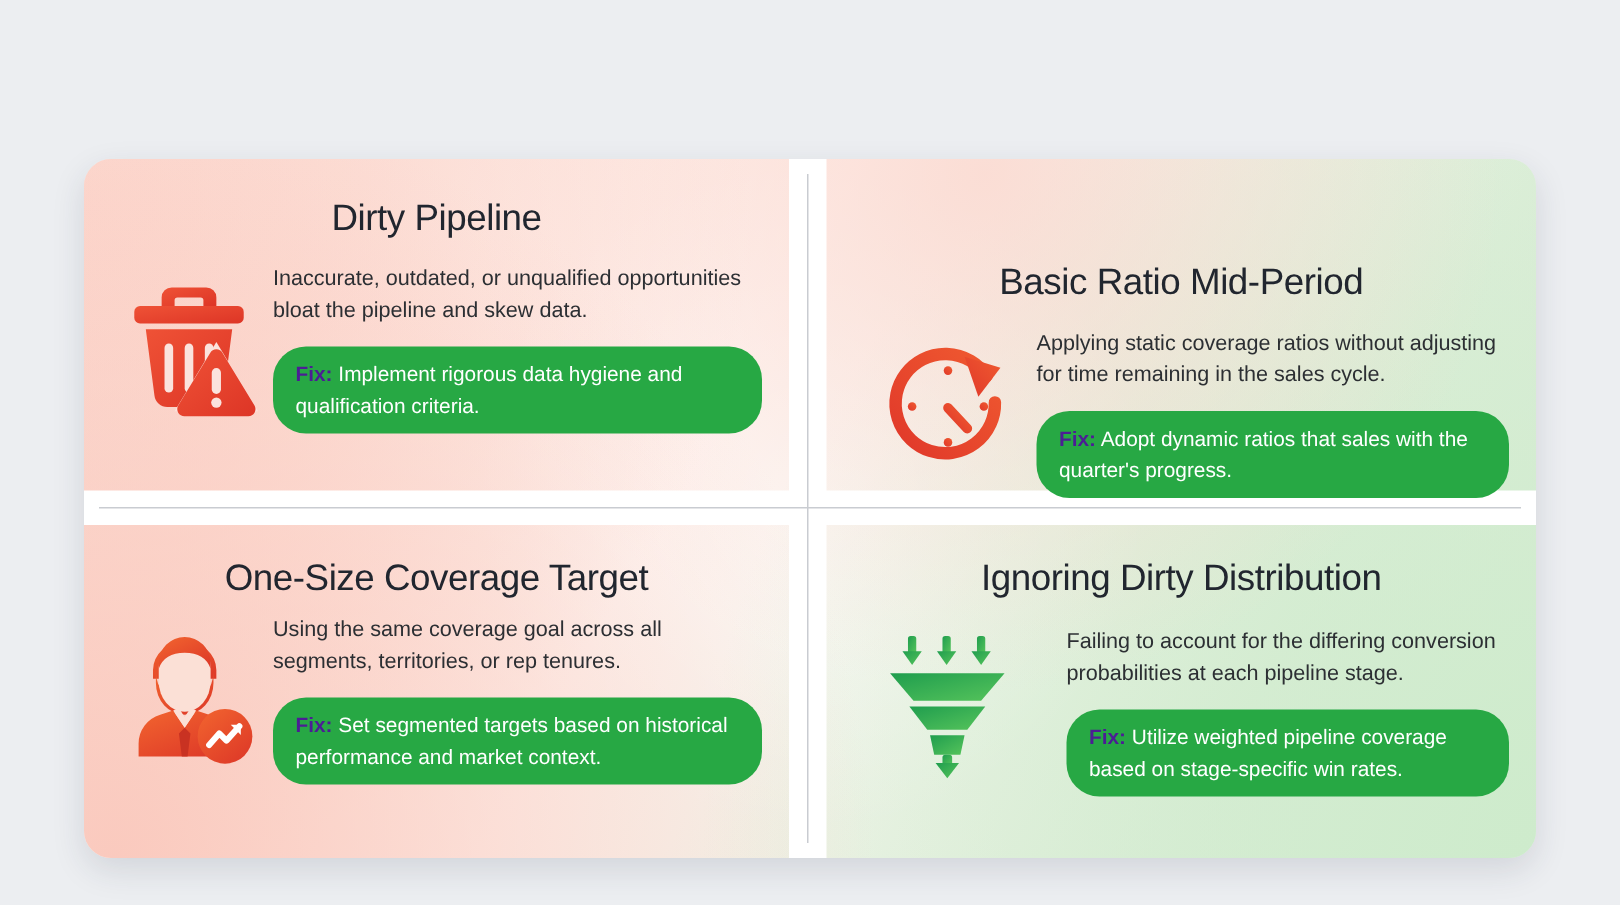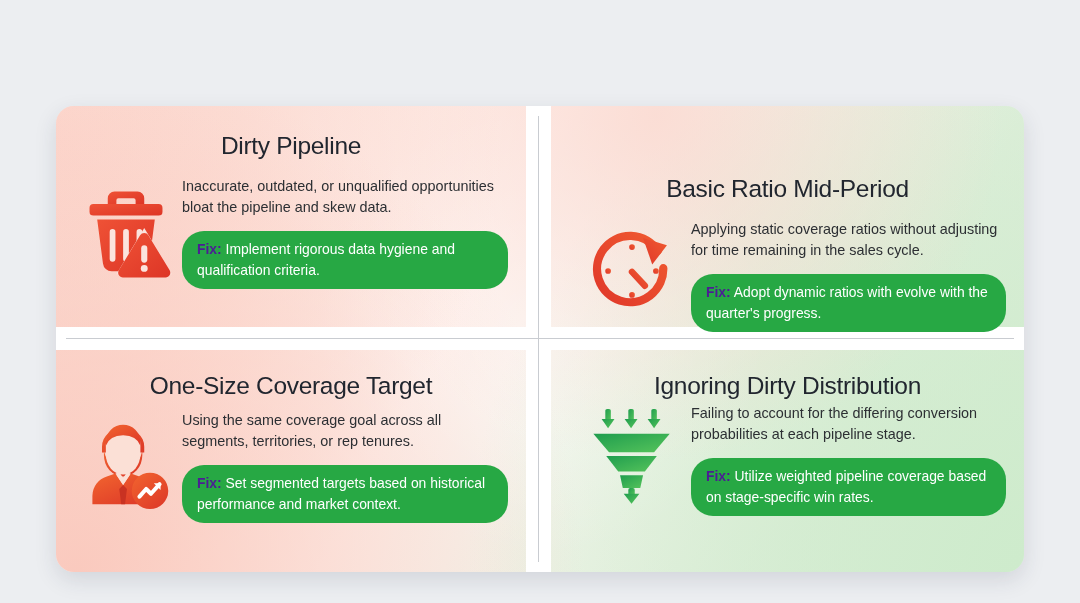--- a/index.html
+++ b/index.html
@@ -142,21 +142,21 @@
     line-height: 1.45;
   }
   .fix-pill b { font-weight: bold; color: #4c1d95; }
 
   
   .q1 .quad-body { padding-left: 14px; }
   .q2 .icon-wrap { width: 118px; }
   .q3 .quad-title { margin-top: 22px; }
   .q3 .quad-body  { margin-top: 10px; padding-left: 14px; }
   .q4 .quad-title { margin-top: 22px; }
-  .q4 .quad-body  { margin-top: 3px; }
+  .q4 .quad-body  { margin-top: 18px; gap: 20px; }
   .q4 .icon-wrap  { width: 118px; padding-top: 2px; }
 </style>
 </head>
 <body>
 
 <div class="page">
 
 
   <div class="card">
 
@@ -225,21 +225,21 @@
             <circle cx="24" cy="50" r="3.1" fill="url(#gradRed2)"></circle>
 
             <path d="M50 26 V51" stroke="url(#gradRed2)" stroke-width="7" stroke-linecap="round" fill="none"></path>
             <path d="M50 51 L64 66" stroke="url(#gradRed2)" stroke-width="7" stroke-linecap="round" fill="none"></path>
           </svg>
         </div>
         <div class="text-col">
           <div class="desc">Applying static coverage ratios without adjusting for time remaining in the sales cycle.</div>
           <div class="fix-pill">
             <b>Fix:</b>
-            <span>Adopt dynamic ratios with evolve with the quarter's progress.</span>
+            <span>Adopt dynamic ratios that sales with the quarter's progress.</span>
           </div>
         </div>
       </div>
     </div>
 
     <div class="quad q3">
       <div class="quad-title">One-Size Coverage Target</div>
       <div class="quad-body">
         <div class="icon-wrap">
           <svg width="96" height="96" viewBox="0 0 100 100">

